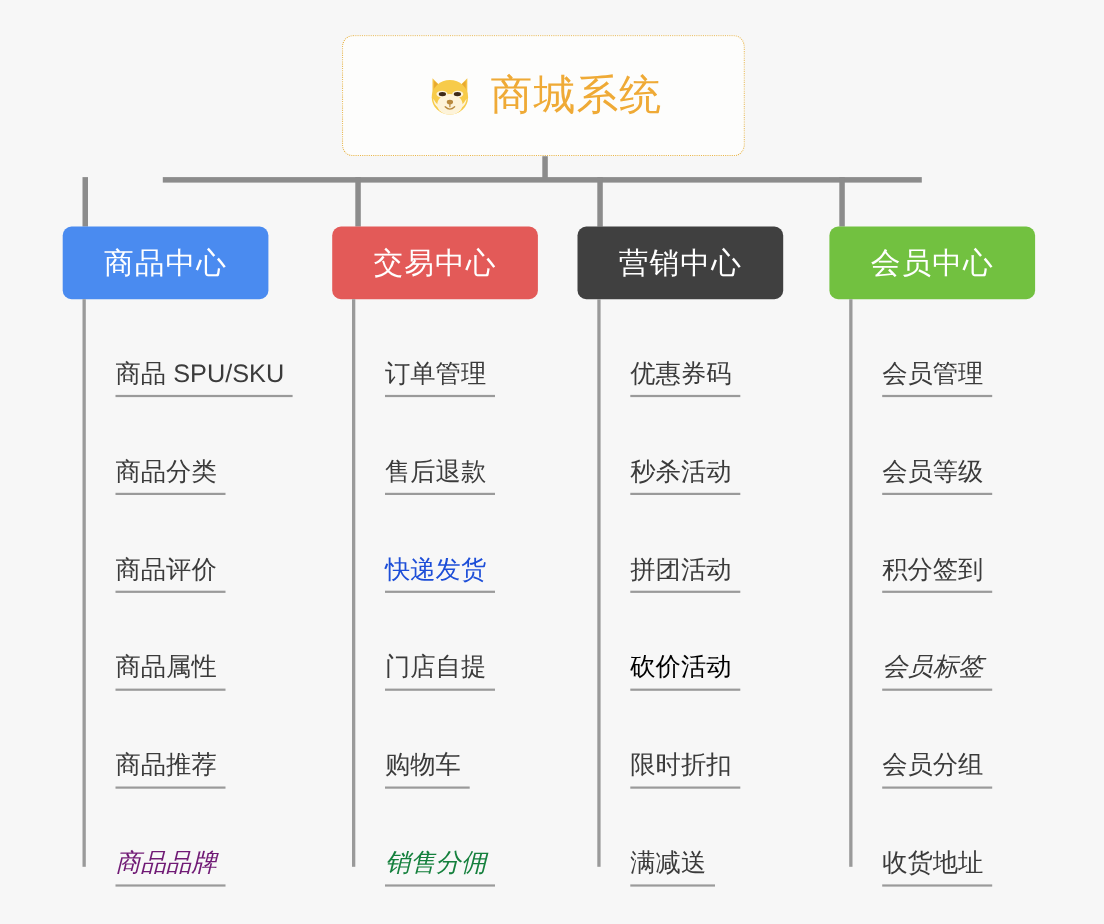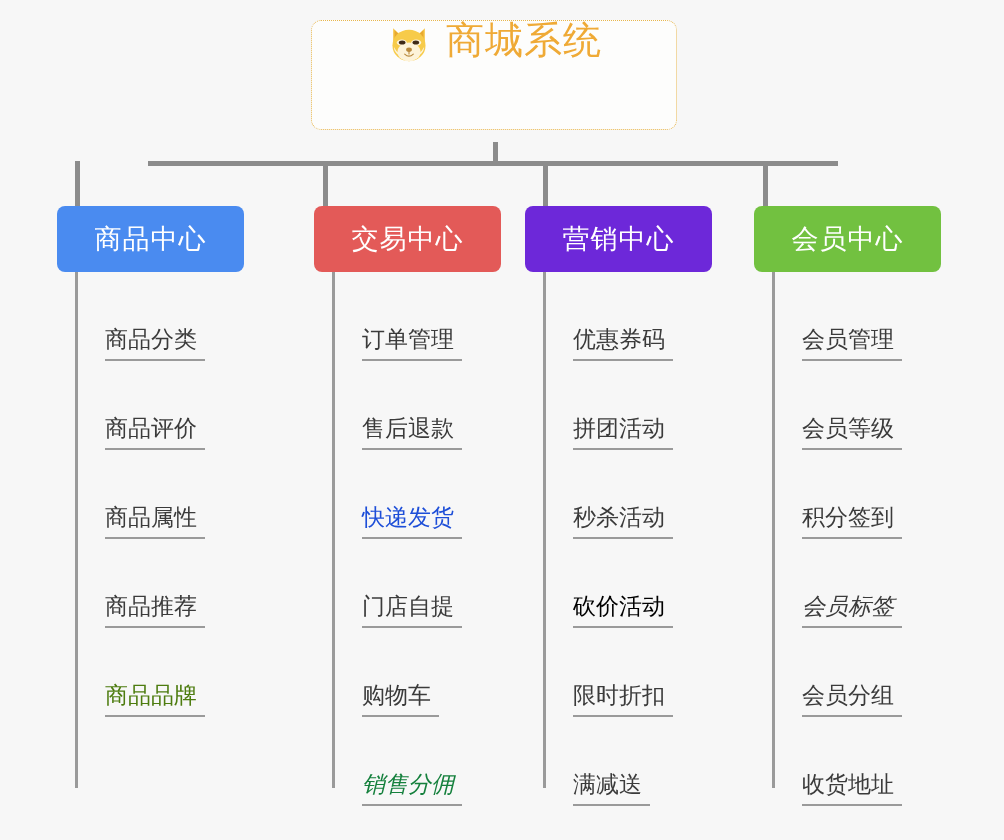--- a/index.html
+++ b/index.html
@@ -17,29 +17,29 @@
   #mindmap {
     position: relative;
     width: 1004px;
     height: 840px;
   }
 
   
   .root-node {
     position: absolute;
     left: 311px;
-    top: 20px;
+    top: 32px;
     width: 366px;
     height: 110px;
     box-sizing: border-box;
     background: #fdfdfc;
     border: 1px dotted #e8b64c;
     border-radius: 10px;
     display: flex;
-    align-items: flex-start;
+    align-items: center;
     justify-content: center;
     gap: 14px;
   }
   .root-title {
     font-size: 38px;
     color: #efaa36;
     letter-spacing: 1px;
     line-height: 1;
     white-space: nowrap;
   }
@@ -153,38 +153,41 @@
   <div class="conn conn-v-drop" style="left: 75px; background: rgb(140, 140, 140);"></div>
   <div class="conn conn-v-drop" style="left: 323px; background: rgb(140, 140, 140);"></div>
   <div class="conn conn-v-drop" style="left: 543px; background: rgb(140, 140, 140);"></div>
   <div class="conn conn-v-drop" style="left: 763px; background: rgb(140, 140, 140);"></div>
 
   <div class="branch" style="left: 57px; width: 187px;">
     <div class="branch-header" style="background: rgb(74, 139, 240); width: 187px;">商品中心</div>
     <div class="spine" style="height: 516px; background: rgb(154, 154, 154);"></div>
     <div class="leaf-list">
       <div class="leaf-item">
+          <span class="leaf-label" style="color: rgb(59, 59, 59); border-bottom-color: rgb(154, 154, 154);">商品 SPU/SKU</span>
+        </div>
+      <div class="leaf-item">
           <span class="leaf-label" style="color: rgb(59, 59, 59); border-bottom-color: rgb(154, 154, 154);">商品分类</span>
         </div>
       <div class="leaf-item">
           <span class="leaf-label" style="color: rgb(59, 59, 59); border-bottom-color: rgb(154, 154, 154);">商品评价</span>
         </div>
       <div class="leaf-item">
           <span class="leaf-label" style="color: rgb(59, 59, 59); border-bottom-color: rgb(154, 154, 154);">商品属性</span>
         </div>
       <div class="leaf-item">
           <span class="leaf-label" style="color: rgb(59, 59, 59); border-bottom-color: rgb(154, 154, 154);">商品推荐</span>
         </div>
       <div class="leaf-item">
-          <span class="leaf-label" style="color: #4d7c0f; border-bottom-color: rgb(154, 154, 154);">商品品牌</span>
-        </div>
-    </div>
-  </div>
-
-  <div class="branch" style="left: 314px; width: 196px; text-align: right;">
+          <span class="leaf-label" style="color: #701a75; border-bottom-color: rgb(154, 154, 154); font-style: italic;">商品品牌</span>
+        </div>
+    </div>
+  </div>
+
+  <div class="branch" style="left: 302px; width: 196px; text-align: right;">
     <div class="branch-header" style="background: rgb(227, 90, 88); width: 187px;">交易中心</div>
     <div class="spine" style="height: 516px; background: rgb(154, 154, 154);"></div>
     <div class="leaf-list">
       <div class="leaf-item">
           <span class="leaf-label" style="color: rgb(59, 59, 59); border-bottom-color: rgb(154, 154, 154);">订单管理</span>
         </div>
       <div class="leaf-item">
           <span class="leaf-label" style="color: rgb(59, 59, 59); border-bottom-color: rgb(154, 154, 154);">售后退款</span>
         </div>
       <div class="leaf-item">
@@ -196,31 +199,31 @@
       <div class="leaf-item">
           <span class="leaf-label" style="color: rgb(59, 59, 59); border-bottom-color: rgb(154, 154, 154);">购物车</span>
         </div>
       <div class="leaf-item">
           <span class="leaf-label" style="color: #15803d; border-bottom-color: rgb(154, 154, 154); font-style: italic;">销售分佣</span>
         </div>
     </div>
   </div>
 
   <div class="branch" style="left: 525px; width: 187px;">
-    <div class="branch-header" style="background: #6d28d9; width: 187px;">营销中心</div>
+    <div class="branch-header" style="background: #404040; width: 187px;">营销中心</div>
     <div class="spine" style="height: 516px; background: rgb(154, 154, 154);"></div>
     <div class="leaf-list">
       <div class="leaf-item">
           <span class="leaf-label" style="color: rgb(59, 59, 59); border-bottom-color: rgb(154, 154, 154);">优惠券码</span>
         </div>
       <div class="leaf-item">
+          <span class="leaf-label" style="color: rgb(59, 59, 59); border-bottom-color: rgb(154, 154, 154);">秒杀活动</span>
+        </div>
+      <div class="leaf-item">
           <span class="leaf-label" style="color: rgb(59, 59, 59); border-bottom-color: rgb(154, 154, 154);">拼团活动</span>
-        </div>
-      <div class="leaf-item">
-          <span class="leaf-label" style="color: rgb(59, 59, 59); border-bottom-color: rgb(154, 154, 154);">秒杀活动</span>
         </div>
       <div class="leaf-item">
           <span class="leaf-label" style="color: #000000; border-bottom-color: rgb(154, 154, 154);">砍价活动</span>
         </div>
       <div class="leaf-item">
           <span class="leaf-label" style="color: rgb(59, 59, 59); border-bottom-color: rgb(154, 154, 154);">限时折扣</span>
         </div>
       <div class="leaf-item">
           <span class="leaf-label" style="color: rgb(59, 59, 59); border-bottom-color: rgb(154, 154, 154);">满减送</span>
         </div>

